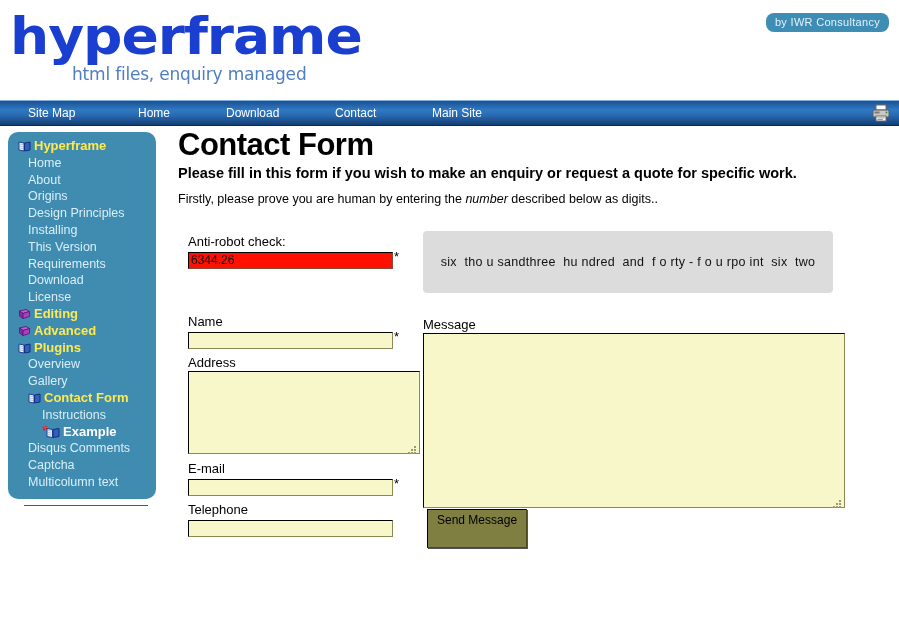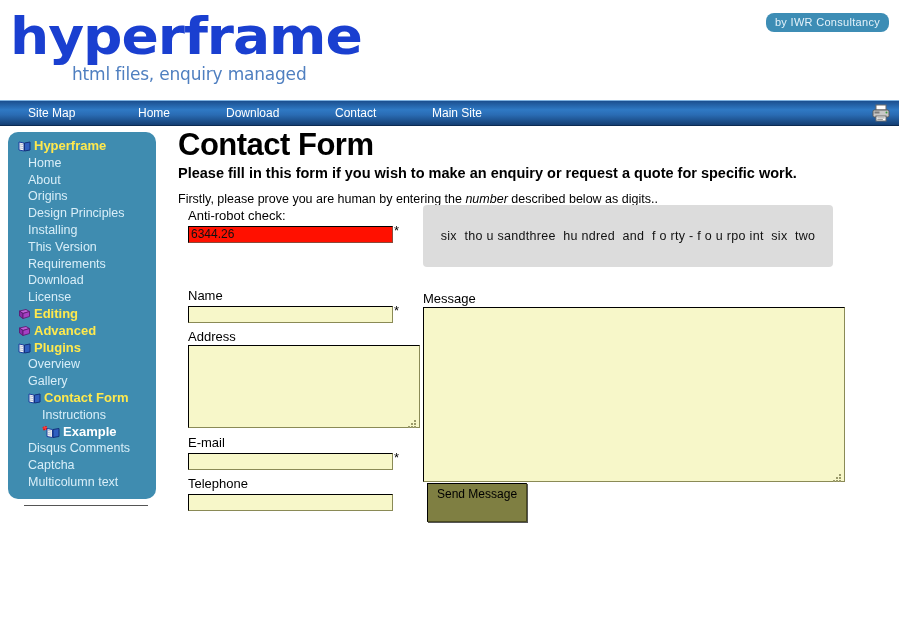--- a/index.html
+++ b/index.html
@@ -185,20 +185,21 @@
     font-size: 12.5px;
     margin: 8px 0 0 0;
     line-height: 17px;
     color: #000000;
   }
   #intro-normal i { font-style: italic; }
 
   
   #form-area {
     position: relative;
+    margin-top: 26px;
     height: 310px;
   }
 
   .fld-label {
     font-size: 13px;
     color: #000000;
     line-height: 16px;
     margin: 0;
   }
   .req-star {

